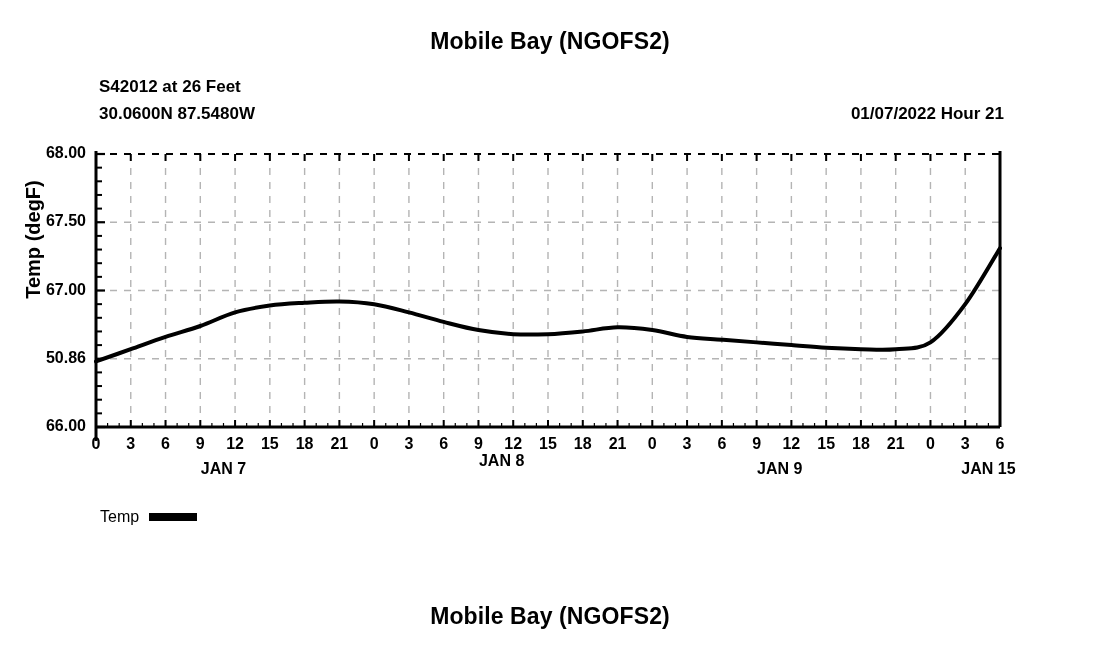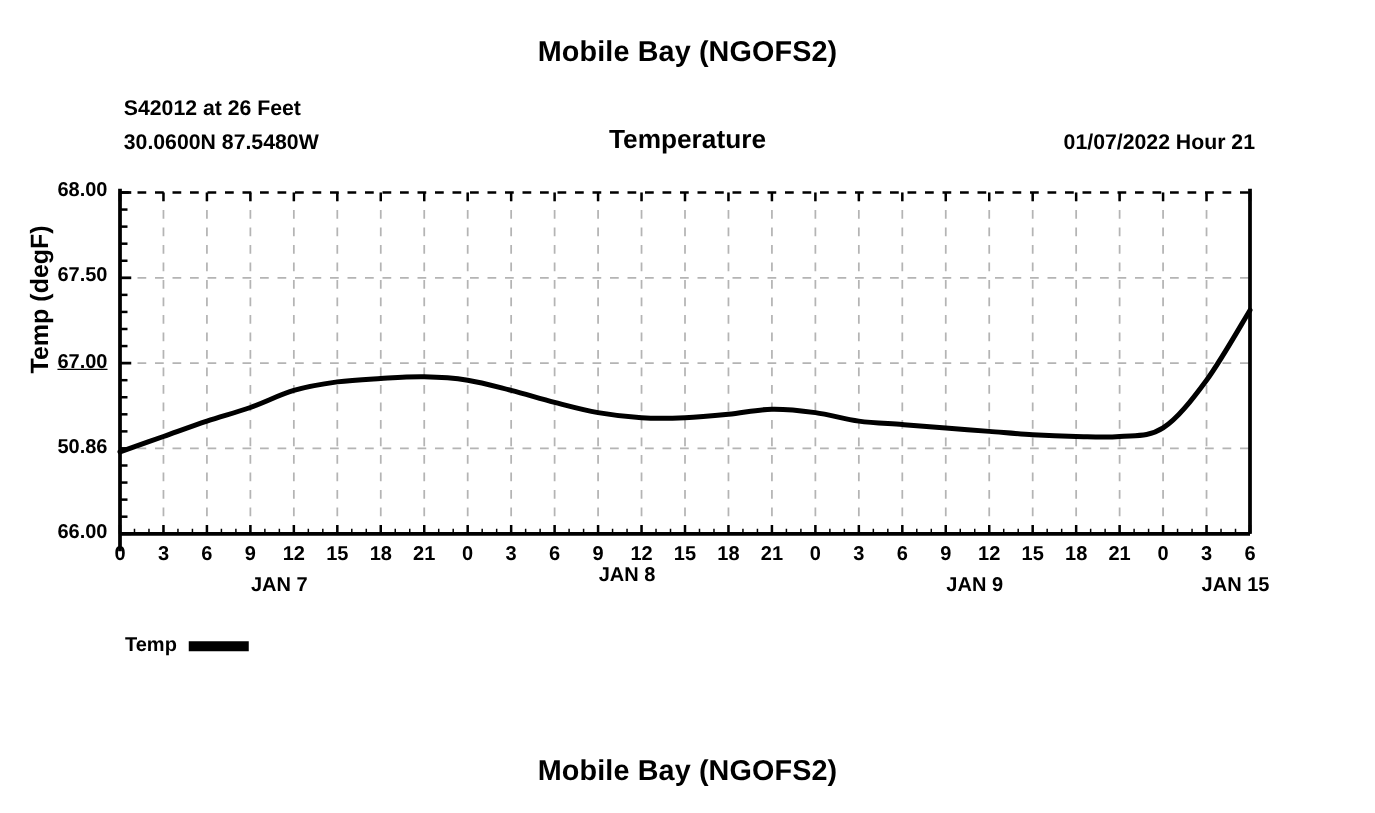--- a/index.html
+++ b/index.html
@@ -142,38 +142,37 @@
   .legend {
     position: absolute;
     left: 100px;
     top: 508px;
     display: flex;
     align-items: center;
     gap: 10px;
   }
   .legend-label {
     font-size: 16px;
-    font-weight: bold;
+    font-weight: normal;
   }
   .legend-swatch {
     width: 48px;
     height: 8px;
     background: #000000;
   }
 </style>
 </head>
 <body>
 
 <div class="page">
 
   <div class="top-title">Mobile Bay (NGOFS2)</div>
 
   <div class="station-line1">S42012 at 26 Feet</div>
   <div class="station-line2">30.0600N  87.5480W</div>
-  <div class="center-subtitle">Temperature</div>
   <div class="run-time">01/07/2022 Hour 21</div>
 
   <div id="plot-wrap">
     <svg class="plot" width="1100" height="650">
       <g id="grid-layer">
           <line x1="130.76923076923077" y1="154" x2="130.76923076923077" y2="427" stroke="#b4b4b4" stroke-width="1.4" stroke-dasharray="7,7"></line>
           <line x1="165.53846153846155" y1="154" x2="165.53846153846155" y2="427" stroke="#b4b4b4" stroke-width="1.4" stroke-dasharray="7,7"></line>
           <line x1="200.30769230769232" y1="154" x2="200.30769230769232" y2="427" stroke="#b4b4b4" stroke-width="1.4" stroke-dasharray="7,7"></line>
           <line x1="235.0769230769231" y1="154" x2="235.0769230769231" y2="427" stroke="#b4b4b4" stroke-width="1.4" stroke-dasharray="7,7"></line>
           <line x1="269.84615384615387" y1="154" x2="269.84615384615387" y2="427" stroke="#b4b4b4" stroke-width="1.4" stroke-dasharray="7,7"></line>
@@ -339,21 +338,21 @@
       <g id="series-layer">
           <path d="M 96.00 361.48 C 101.79 359.43, 119.18 353.29, 130.77 349.20 C 142.36 345.10, 153.95 340.78, 165.54 336.91 C 177.13 333.04, 188.72 330.09, 200.31 325.99 C 211.90 321.90, 223.49 315.75, 235.08 312.34 C 246.67 308.93, 258.26 307.11, 269.85 305.51 C 281.44 303.92, 293.03 303.47, 304.62 302.79 C 316.21 302.10, 327.79 301.19, 339.38 301.42 C 350.97 301.65, 362.56 302.33, 374.15 304.15 C 385.74 305.97, 397.33 309.38, 408.92 312.34 C 420.51 315.30, 432.10 318.94, 443.69 321.90 C 455.28 324.85, 466.87 328.04, 478.46 330.09 C 490.05 332.13, 501.64 333.50, 513.23 334.18 C 524.82 334.86, 536.41 334.63, 548.00 334.18 C 559.59 333.72, 571.18 332.59, 582.77 331.45 C 594.36 330.31, 605.95 327.58, 617.54 327.35 C 629.13 327.13, 640.72 328.49, 652.31 330.09 C 663.90 331.68, 675.49 335.32, 687.08 336.91 C 698.67 338.50, 710.26 338.73, 721.85 339.64 C 733.44 340.55, 745.03 341.46, 756.62 342.37 C 768.21 343.28, 779.79 344.19, 791.38 345.10 C 802.97 346.01, 814.56 347.15, 826.15 347.83 C 837.74 348.51, 849.33 348.97, 860.92 349.20 C 872.51 349.42, 884.10 350.33, 895.69 349.20 C 907.28 348.06, 918.87 349.88, 930.46 342.37 C 942.05 334.86, 953.64 319.85, 965.23 304.15 C 976.82 288.45, 994.21 257.51, 1000.00 248.18" fill="none" stroke="#000000" stroke-width="4" stroke-linecap="round" stroke-linejoin="round"></path>
         </g>
     </svg>
 
     <div class="ylabel">Temp (degF)</div>
 
     <div id="ytick-labels">
         <div class="ytick-label" style="left: 16px; top: 417px;">66.00</div>
         <div class="ytick-label" style="left: 16px; top: 348.75px;">50.86</div>
-        <div class="ytick-label" style="left: 16px; top: 280.5px; text-decoration: underline;">67.00</div>
+        <div class="ytick-label" style="left: 16px; top: 280.5px;">67.00</div>
         <div class="ytick-label" style="left: 16px; top: 212.25px;">67.50</div>
         <div class="ytick-label" style="left: 16px; top: 144px;">68.00</div>
       </div>
     <div id="xtick-labels">
         <div class="xtick-label" style="left: 81px; top: 435px;">0</div>
         <div class="xtick-label" style="left: 115.769px; top: 435px;">3</div>
         <div class="xtick-label" style="left: 150.538px; top: 435px;">6</div>
         <div class="xtick-label" style="left: 185.308px; top: 435px;">9</div>
         <div class="xtick-label" style="left: 220.077px; top: 435px;">12</div>
         <div class="xtick-label" style="left: 254.846px; top: 435px;">15</div>

